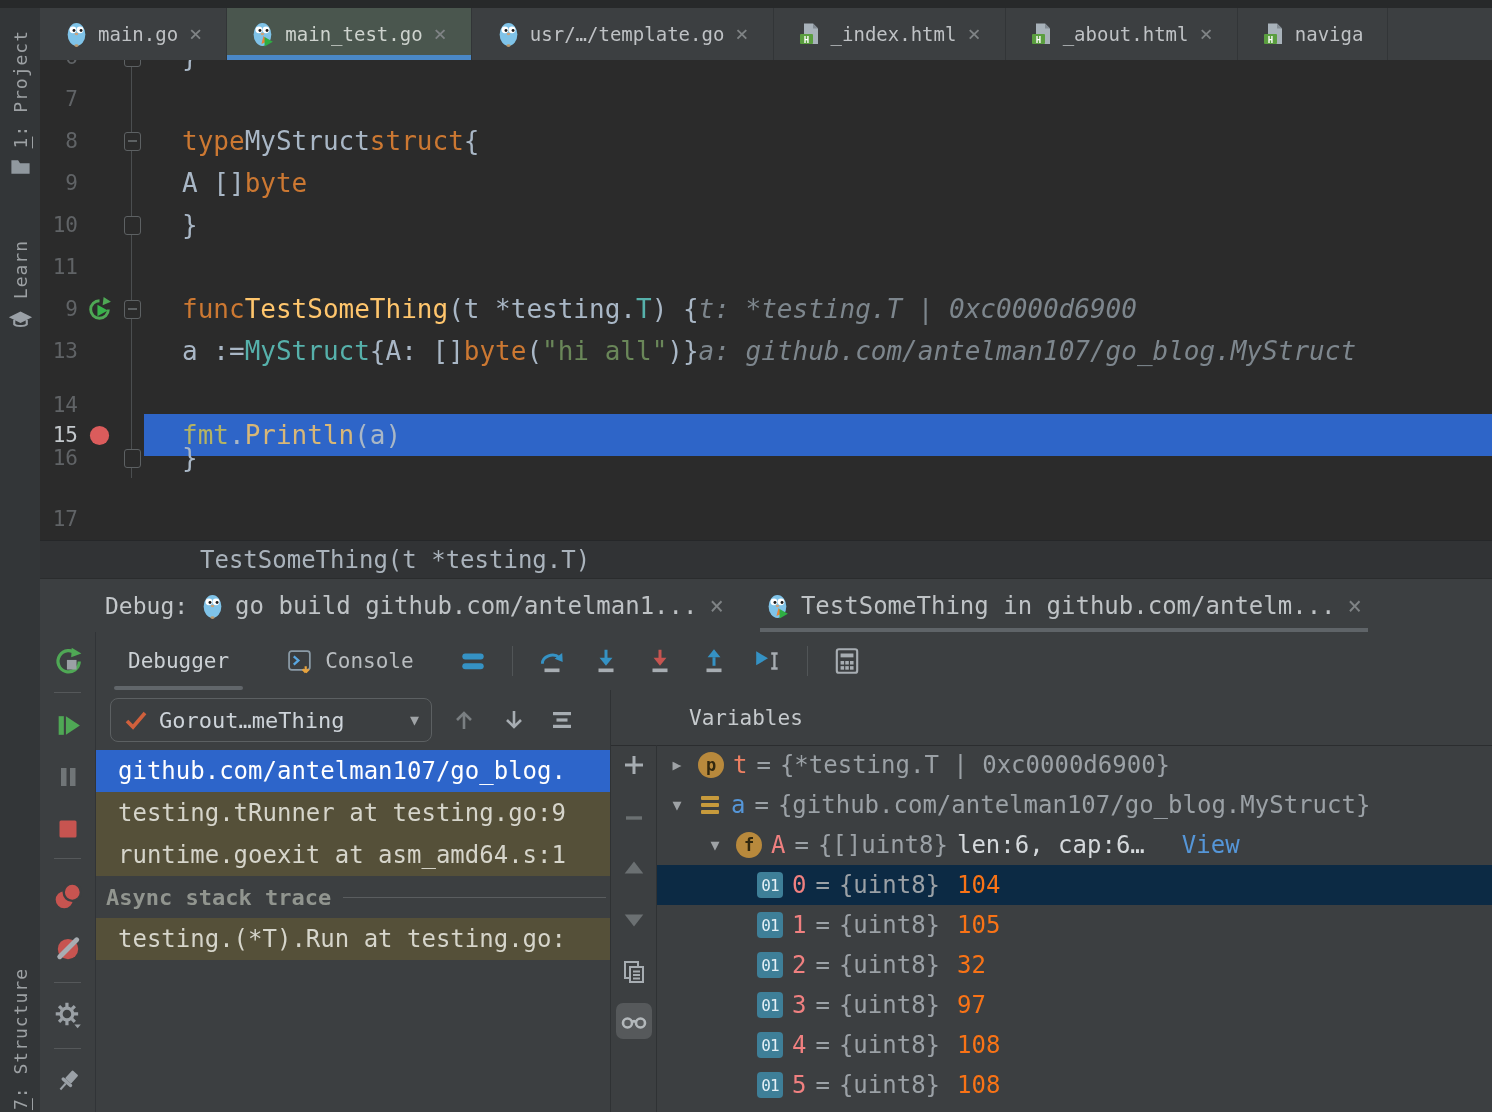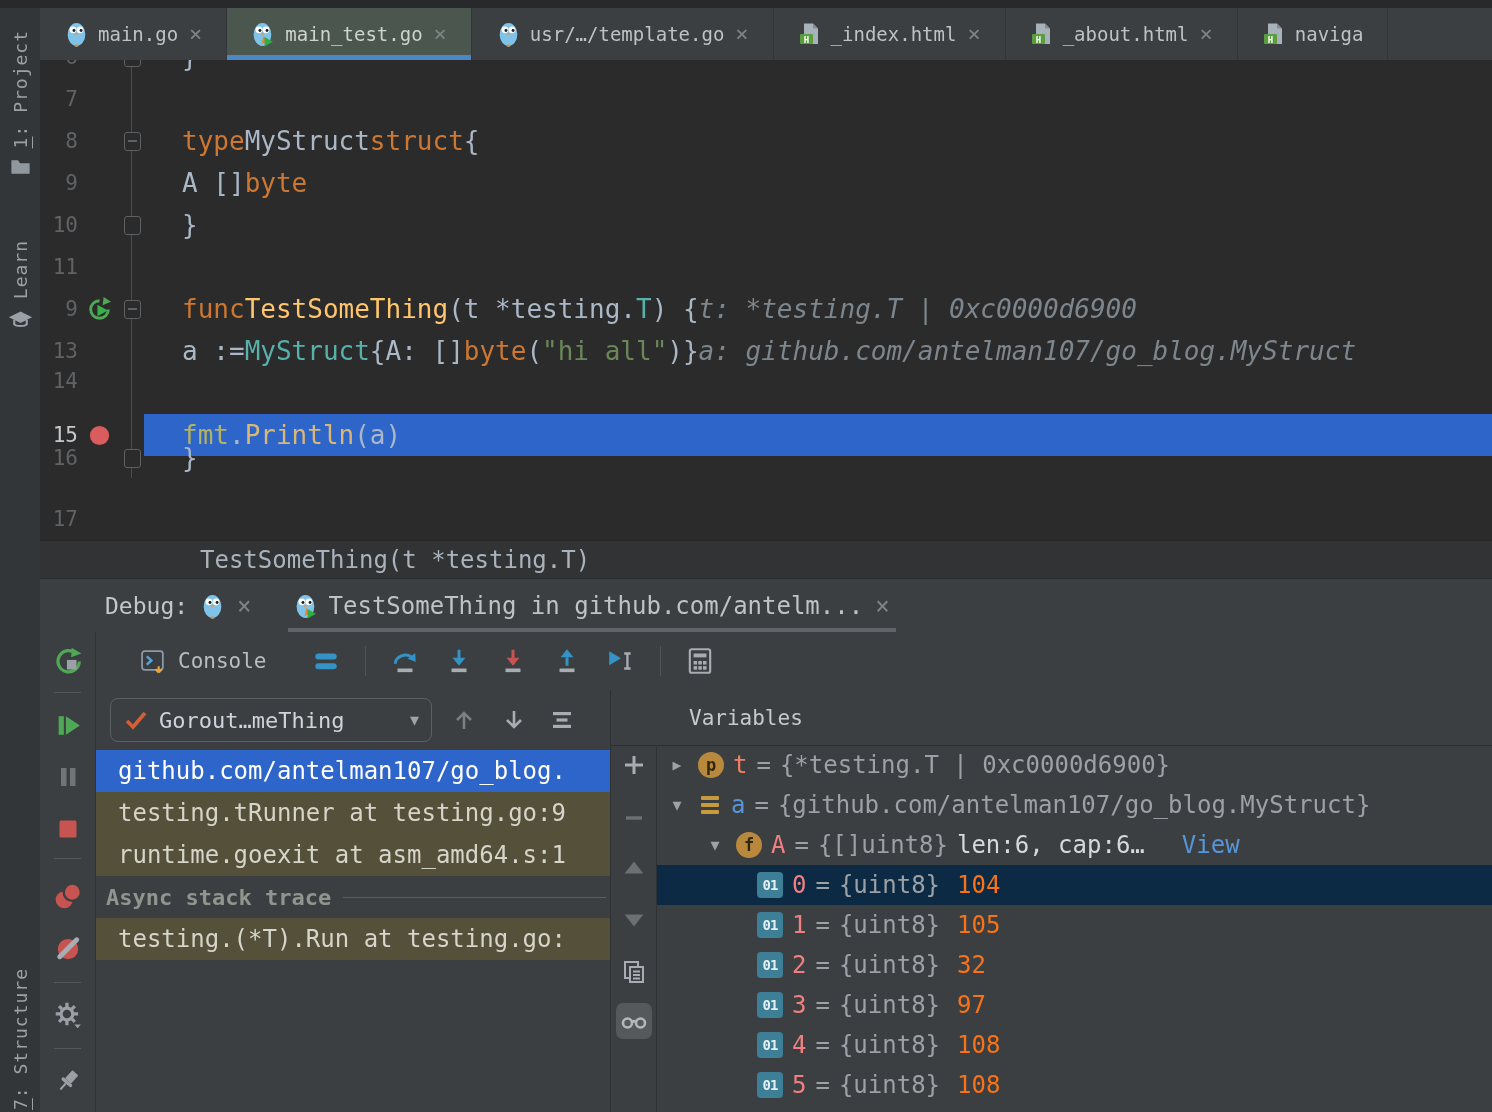--- a/index.html
+++ b/index.html
@@ -103,21 +103,21 @@
   .wc-icon{position:absolute;left:5px;width:36px;height:36px;display:flex;align-items:center;justify-content:center;cursor:default;}
   .wc-icon.on{background:#56595b;border-radius:7px;}
   .vars-rows{position:absolute;left:46px;top:0;right:0;bottom:0;}
   .var-row{height:40px;display:flex;align-items:center;gap:9px;font-size:24px;white-space:nowrap;overflow:hidden;cursor:default;}
   .var-row.sel{background:#0c2a44;}
   .tree-arrow{width:24px;text-align:center;color:#9ea2a5;font-size:15px;flex:0 0 auto;}
   .vbadge{flex:0 0 auto;display:flex;align-items:center;justify-content:center;}
   .vbadge.circle{width:26px;height:26px;border-radius:50%;background:#b8893c;color:#32280f;font-size:17px;font-weight:bold;}
   .vbadge.bars{width:24px;height:24px;flex-direction:column;justify-content:center;gap:3px;}
   .vbadge.bars i{display:block;width:18px;height:4px;background:#c79a3c;border-radius:1px;}
-  .vbadge.arr{width:26px;height:26px;border-radius:4px;background:#3e7f98;color:#e4f0f5;font-size:14px;font-weight:bold;letter-spacing:-1px;}
+  .vbadge.arr{width:26px;height:26px;border-radius:4px;background:#3e7f98;color:#e4f0f5;font-size:16px;font-weight:normal;letter-spacing:-1px;}
   .vname{font-weight:normal;}
   .c-parameter{color:#ee8063;} .c-variable{color:#5596d8;} .c-field{color:#f08080;} .c-index{color:#f08080;}
   .veq,.vval{color:#9ba1a6;}
   .vmeta{color:#d5d9dc;}
   .vlink{color:#5596d8;margin-left:28px;}
   .vnum{color:#f97316;margin-left:8px;}
 </style>
 </head>
 <body>
 
@@ -339,21 +339,21 @@
             <span class="tk-plain">    a := </span>
             <span class="tk-type">MyStruct</span>
             <span class="tk-plain">{A: []</span>
             <span class="tk-keyword">byte</span>
             <span class="tk-plain">(</span>
             <span class="tk-string">"hi all"</span>
             <span class="tk-plain">)}</span>
             <span class="tk-hint">a: github.com/antelman107/go_blog.MyStruct</span>
           </span>
         </div>
-        <div class="line" style="top:300px">
+        <div class="line" style="top:324px">
           <span class="lnum">14</span>
           <span class="gicon"></span>
           <span class="foldc"></span>
           <span class="content"></span>
         </div>
         <div class="line hl" style="top:354px">
           <span class="lnum">15</span>
           <span class="gicon">
             <span style="display:flex;align-items:center;justify-content:center;">
               <svg viewBox="0 0 24 24" width="23" height="23">
@@ -401,20 +401,21 @@
             <svg viewBox="0 0 24 24" width="25" height="25">
               <ellipse cx="12" cy="12" rx="8.5" ry="11" fill="#7fc3e8"></ellipse>
               <circle cx="8.6" cy="7.5" r="3.3" fill="#fff"></circle>
               <circle cx="15.4" cy="7.5" r="3.3" fill="#fff"></circle>
               <circle cx="9.6" cy="8.2" r="1.4" fill="#1c1c1c"></circle>
               <circle cx="16.4" cy="8.2" r="1.4" fill="#1c1c1c"></circle>
               <ellipse cx="12" cy="11.4" rx="1.7" ry="1.2" fill="#caa27c"></ellipse>
               <ellipse cx="12" cy="22.6" rx="2" ry="1.3" fill="#b99a6f"></ellipse>
             </svg>
           </span>
+          <span>go build github.com/antelman1...</span>
           <span class="tab-close">×</span>
         </div>
         <div class="dh-tab active">
           <span style="display:flex;align-items:center;justify-content:center;">
             <svg viewBox="0 0 24 24" width="25" height="25">
               <ellipse cx="11" cy="12" rx="8.5" ry="11" fill="#7fc3e8"></ellipse>
               <circle cx="7.6" cy="7.5" r="3.3" fill="#fff"></circle>
               <circle cx="14.4" cy="7.5" r="3.3" fill="#fff"></circle>
               <circle cx="8.6" cy="8.2" r="1.4" fill="#1c1c1c"></circle>
               <circle cx="15.4" cy="8.2" r="1.4" fill="#1c1c1c"></circle>
@@ -423,20 +424,23 @@
               <polygon points="13,14.5 21,19 13,23.5" fill="#2fae43"></polygon>
             </svg>
           </span>
           <span>TestSomeThing in github.com/antelm...</span>
           <span class="tab-close">×</span>
         </div>
       </div>
   </div>
 
   <div class="debug-toolbar">
+    <div class="dt-tab active" style="margin-left:18px;">
+      <span>Debugger</span>
+    </div>
     <div class="dt-tab" style="margin-left:28px;">
       <span class="dt-icon" id="console-icon-slot">
           <svg viewBox="0 0 26 26" width="27" height="27">
             <rect x="2" y="3" width="20" height="18" rx="2.5" fill="#3a3d3f" stroke="#8a9aa6" stroke-width="1.7"></rect>
             <path d="M6.5 8l4.5 4-4.5 4" stroke="#58a6e0" stroke-width="2.2" fill="none"></path>
             <path d="M18 17.5v6M18 23.5l-3-3M18 23.5l3-3" stroke="#e8a33d" stroke-width="2.1" fill="none"></path>
           </svg>
         </span>
       <span>Console</span>
     </div>

